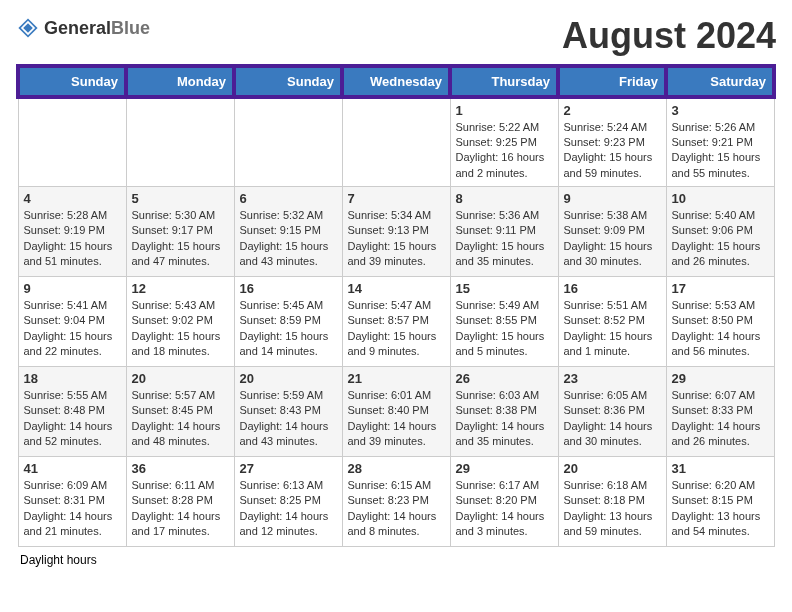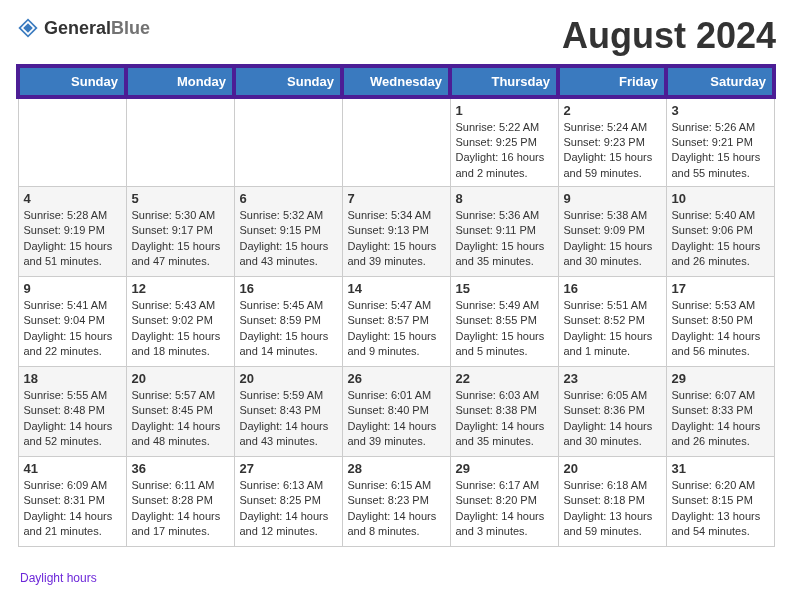--- a/index.html
+++ b/index.html
@@ -86,23 +86,23 @@
     }
     .day-info {
       color: #333;
       font-size: 11px;
       line-height: 1.4;
     }
     .empty-cell {
       background: #fff !important;
     }
     .footer-note {
-      margin-top: 24px;
+      margin-top: 6px;
       font-size: 12px;
-      color: #6d28d9;
+      color: #000000;
       text-align: left;
       padding-left: 4px;
     }
   </style>
 </head>
 <body>
 
 <div class="header-area">
   <div class="logo">
     <svg class="logo-icon" viewBox="0 0 40 40" xmlns="http://www.w3.org/2000/svg">
@@ -220,25 +220,25 @@
         </td>
         <td>
           <span class="day-number">20</span>
           <div class="day-info">Sunrise: 5:57 AM<br>Sunset: 8:45 PM<br>Daylight: 14 hours and 48 minutes.</div>
         </td>
         <td>
           <span class="day-number">20</span>
           <div class="day-info">Sunrise: 5:59 AM<br>Sunset: 8:43 PM<br>Daylight: 14 hours and 43 minutes.</div>
         </td>
         <td>
+          <span class="day-number">21</span>
+          <div class="day-info">Sunrise: 6:01 AM<br>Sunset: 8:40 PM<br>Daylight: 14 hours and 39 minutes.</div>
+        </td>
+        <td>
           <span class="day-number">26</span>
-          <div class="day-info">Sunrise: 6:01 AM<br>Sunset: 8:40 PM<br>Daylight: 14 hours and 39 minutes.</div>
-        </td>
-        <td>
-          <span class="day-number">22</span>
           <div class="day-info">Sunrise: 6:03 AM<br>Sunset: 8:38 PM<br>Daylight: 14 hours and 35 minutes.</div>
         </td>
         <td>
           <span class="day-number">23</span>
           <div class="day-info">Sunrise: 6:05 AM<br>Sunset: 8:36 PM<br>Daylight: 14 hours and 30 minutes.</div>
         </td>
         <td>
           <span class="day-number">29</span>
           <div class="day-info">Sunrise: 6:07 AM<br>Sunset: 8:33 PM<br>Daylight: 14 hours and 26 minutes.</div>
         </td>

